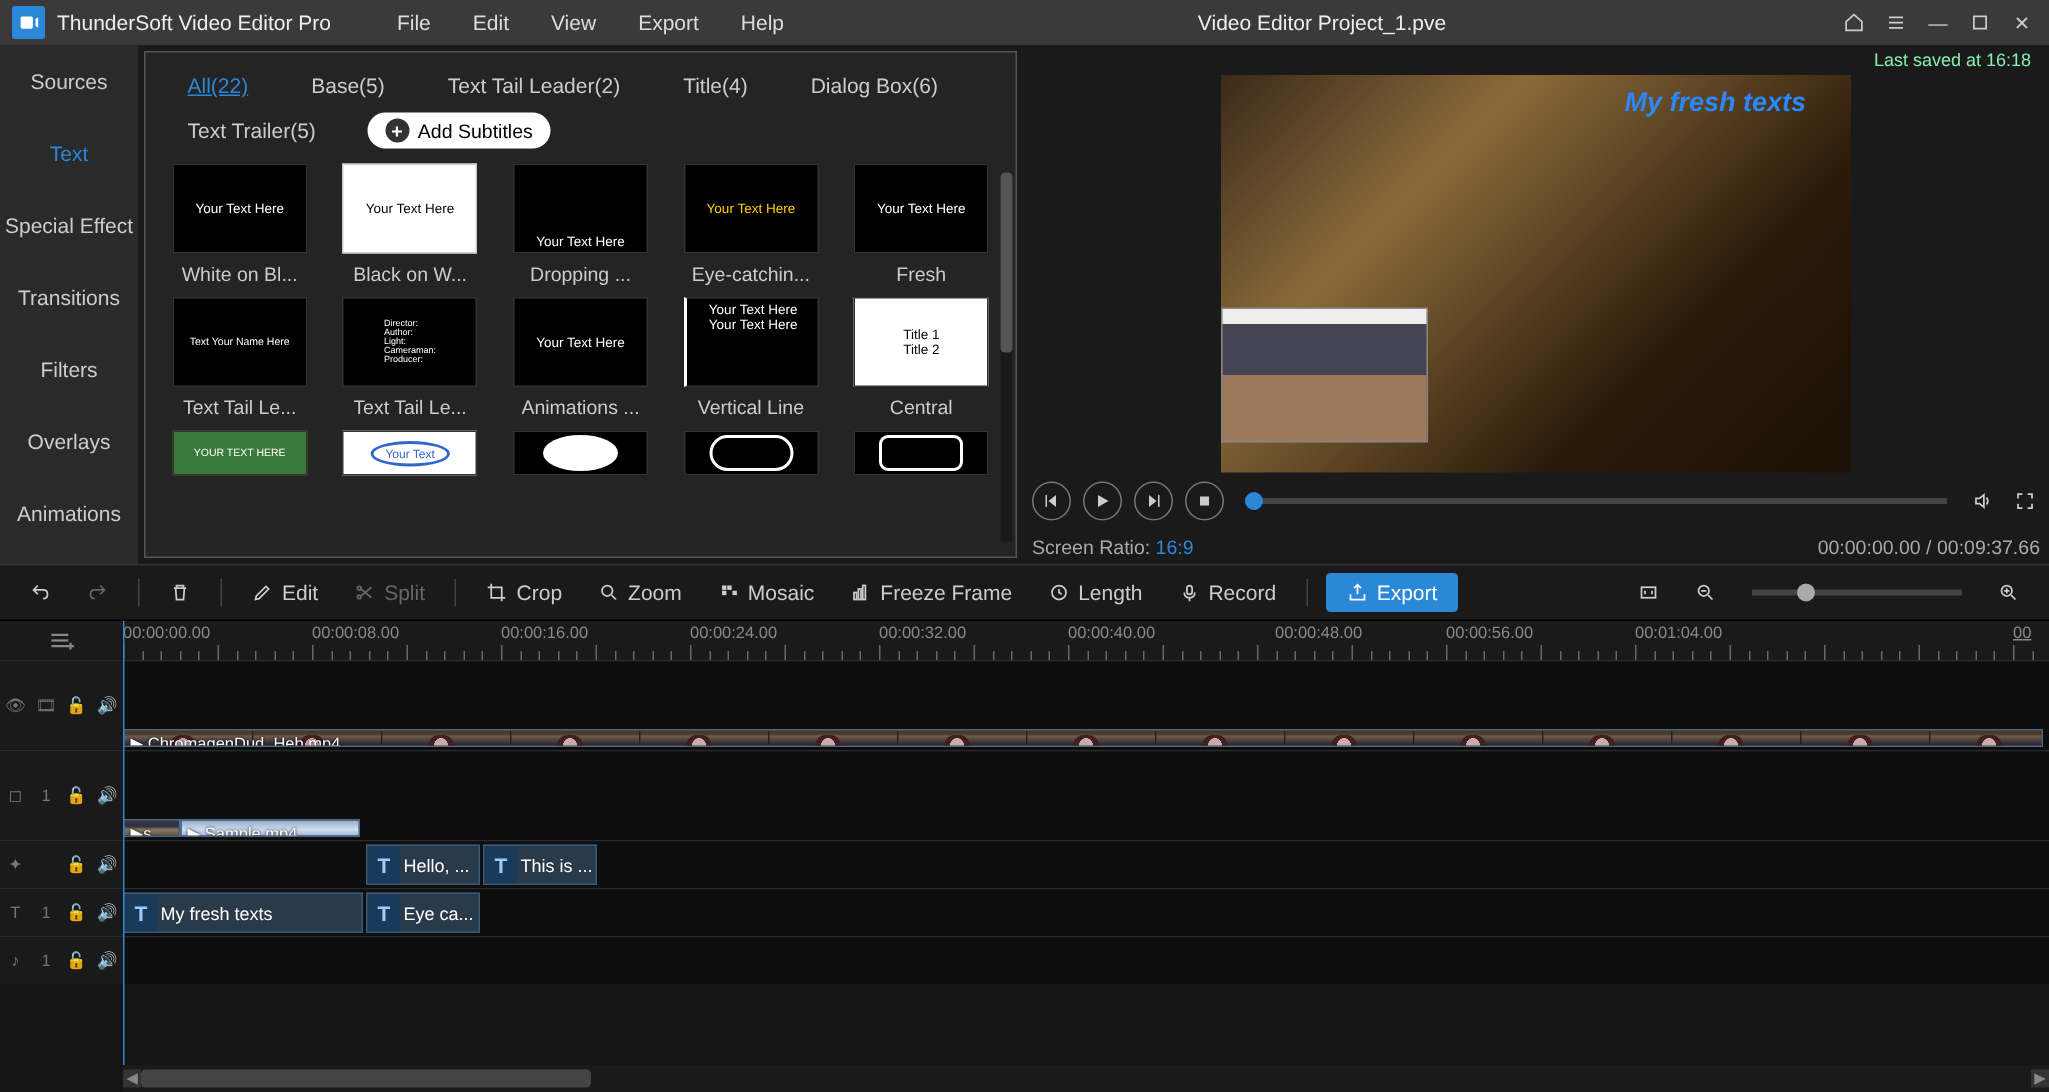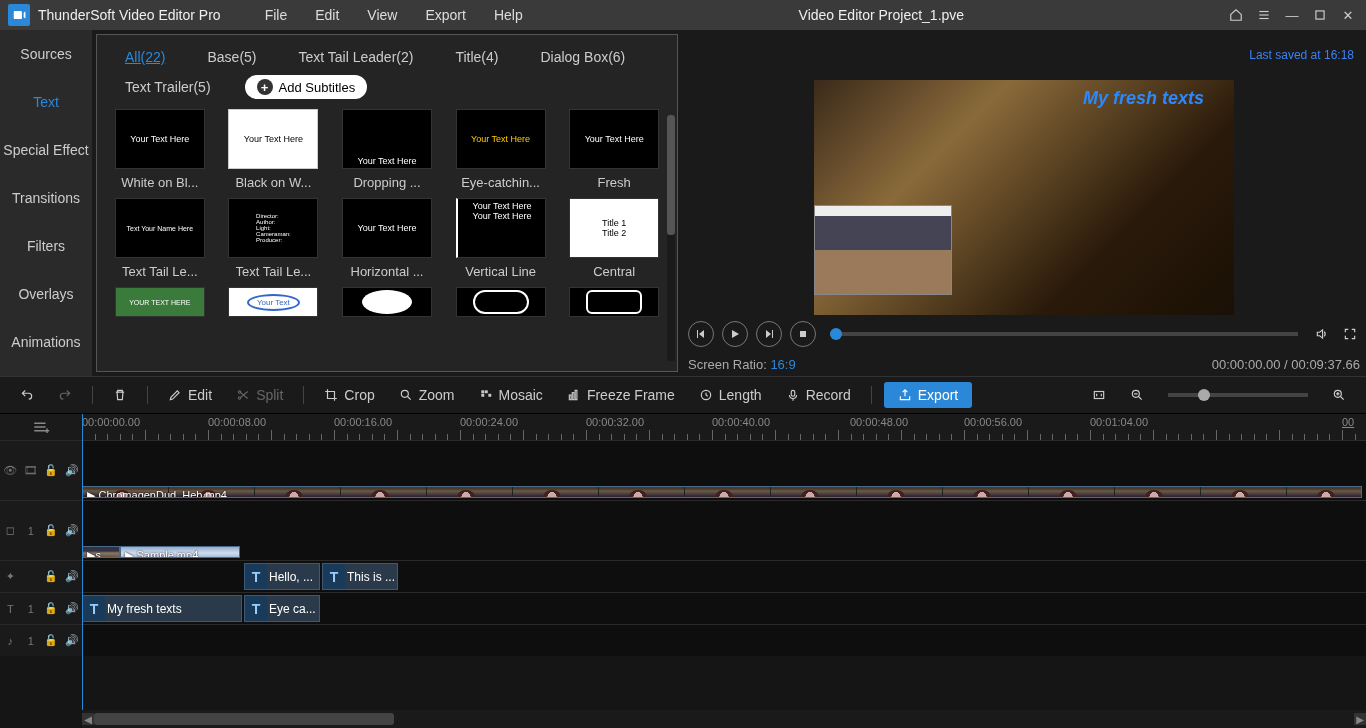--- a/index.html
+++ b/index.html
@@ -37,21 +37,21 @@
 .thumb-box.bw { background: #fff; color: #000; font-size: 9px; border: 1px solid #ccc; }
 .thumb-box.yellow { color: #ffcc00; }
 .thumb-box.vl { border-left: 2px solid #fff; padding-left: 4px; align-items: flex-start; text-align: left; }
 .thumb-box.bubble { background: #fff; }
 .thumb-label { color: #ccc; font-size: 13px; margin-top: 6px; white-space: nowrap; overflow: hidden; text-overflow: ellipsis; max-width: 90px; }
 .lib-scroll { position: absolute; right: 2px; top: 10px; bottom: 10px; width: 8px; background: #1a1a1a; }
 .lib-scroll-thumb { position: absolute; top: 0; width: 8px; height: 120px; background: #555; border-radius: 3px; }
 
 
 .preview-area { flex: 1; background: #1a1a1a; display: flex; flex-direction: column; padding: 0 6px; }
-.saved-label { text-align: right; color: #3b82f6; font-size: 12px; padding: 18px 6px; }
+.saved-label { text-align: right; color: #86efac; font-size: 12px; padding: 3px 6px; }
 .preview-viewport { flex: 1; margin: 0 auto; width: 420px; height: 236px; background: linear-gradient(135deg, #3a2a1a 0%, #8a6a3a 30%, #2a1a0a 70%, #1a1005 100%); position: relative; overflow: hidden; }
 .preview-text-overlay { position: absolute; top: 8px; right: 30px; color: #2b88ff; font-weight: bold; font-size: 18px; font-style: italic; }
 .pip { position: absolute; left: 0; bottom: 20px; width: 138px; height: 90px; background: linear-gradient(#445 50%, #9a7a5a 50%); border: 1px solid #888; }
 .pip::before { content:""; position:absolute; top:0; left:0; right:0; height:10px; background:#eee; }
 .preview-ctrl { display: flex; align-items: center; padding: 6px 0; gap: 8px; }
 .play-btn { width: 26px; height: 26px; border: 1px solid #777; border-radius: 50%; display: flex; align-items: center; justify-content: center; cursor: pointer; color: #ccc; }
 .progress-bar { flex: 1; height: 4px; background: #444; position: relative; margin: 0 6px; }
 .progress-dot { position: absolute; left: 0; top: -4px; width: 12px; height: 12px; background: #2b88d8; border-radius: 50%; }
 .preview-bottom { display: flex; justify-content: space-between; padding: 4px 0; color: #aaa; font-size: 13px; }
 .preview-bottom .ratio-val { color: #2b88d8; }
@@ -203,21 +203,21 @@
         <div class="thumb">
             <div class="thumb-box" style="font-size:6px; text-align:left; white-space:pre-line;">Director:
 Author:
 Light:
 Cameraman:
 Producer:</div>
             <div class="thumb-label">Text Tail Le...</div>
           </div>
         <div class="thumb">
             <div class="thumb-box">Your Text Here</div>
-            <div class="thumb-label">Horizontal ...</div>
+            <div class="thumb-label">Animations ...</div>
           </div>
         <div class="thumb">
             <div class="thumb-box vl" style="white-space:pre-line;">Your Text Here
 Your Text Here</div>
             <div class="thumb-label">Vertical Line</div>
           </div>
         <div class="thumb">
             <div class="thumb-box" style="white-space:pre-line; background:#fff; color:#000;">Title 1
 Title 2</div>
             <div class="thumb-label">Central</div>

